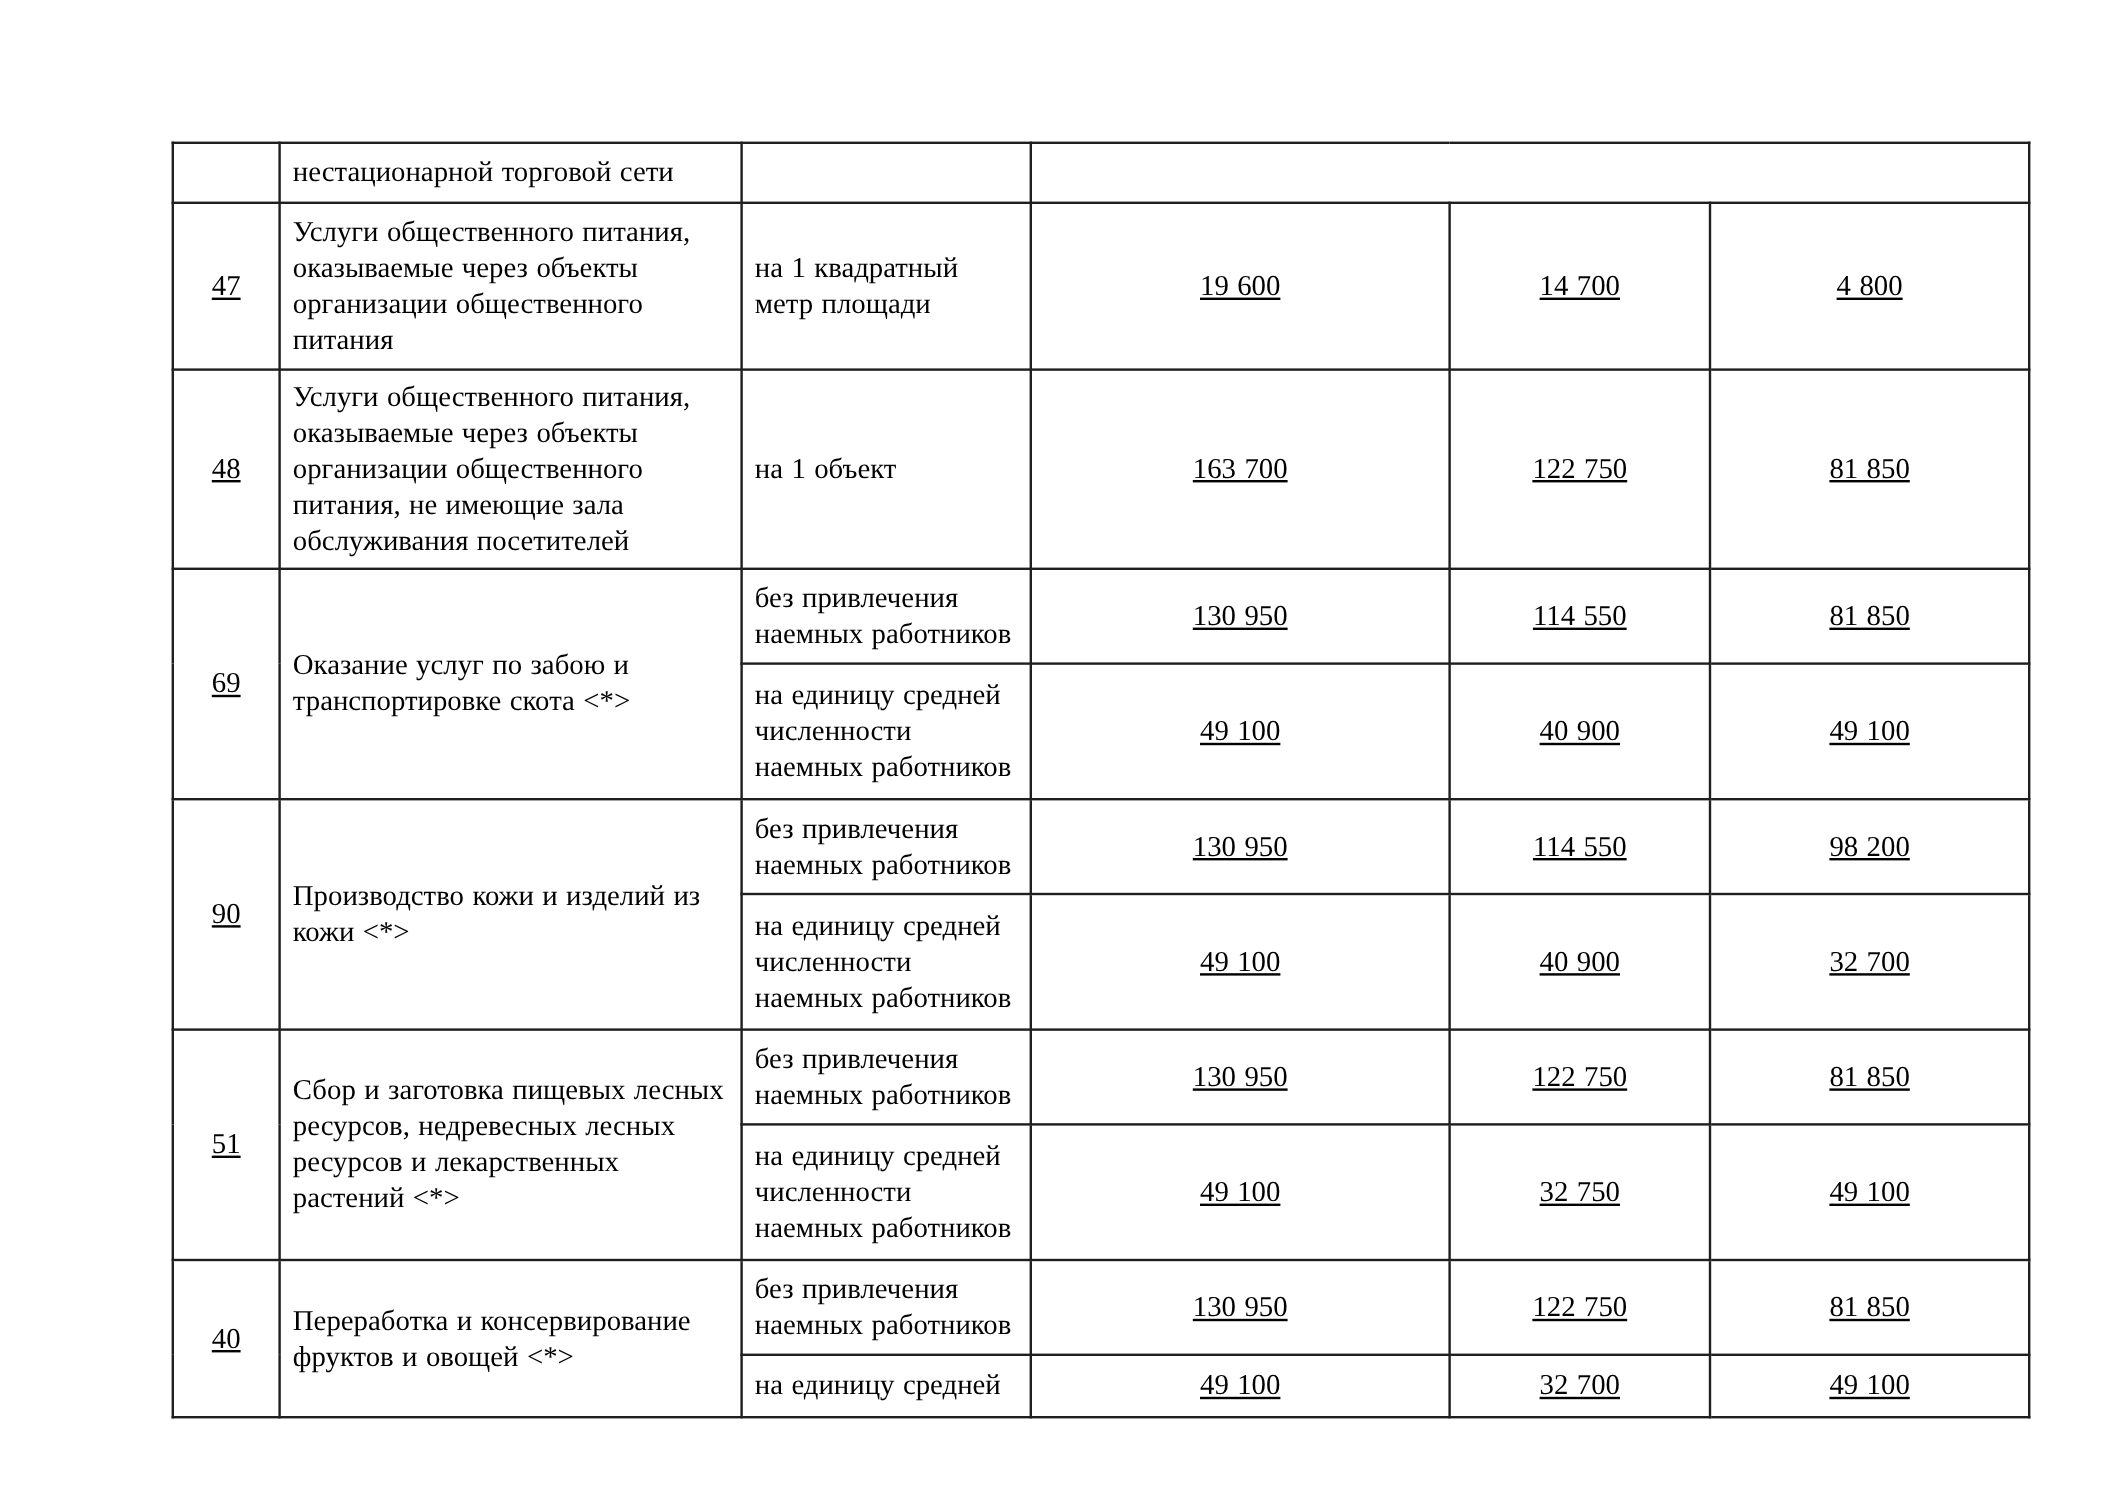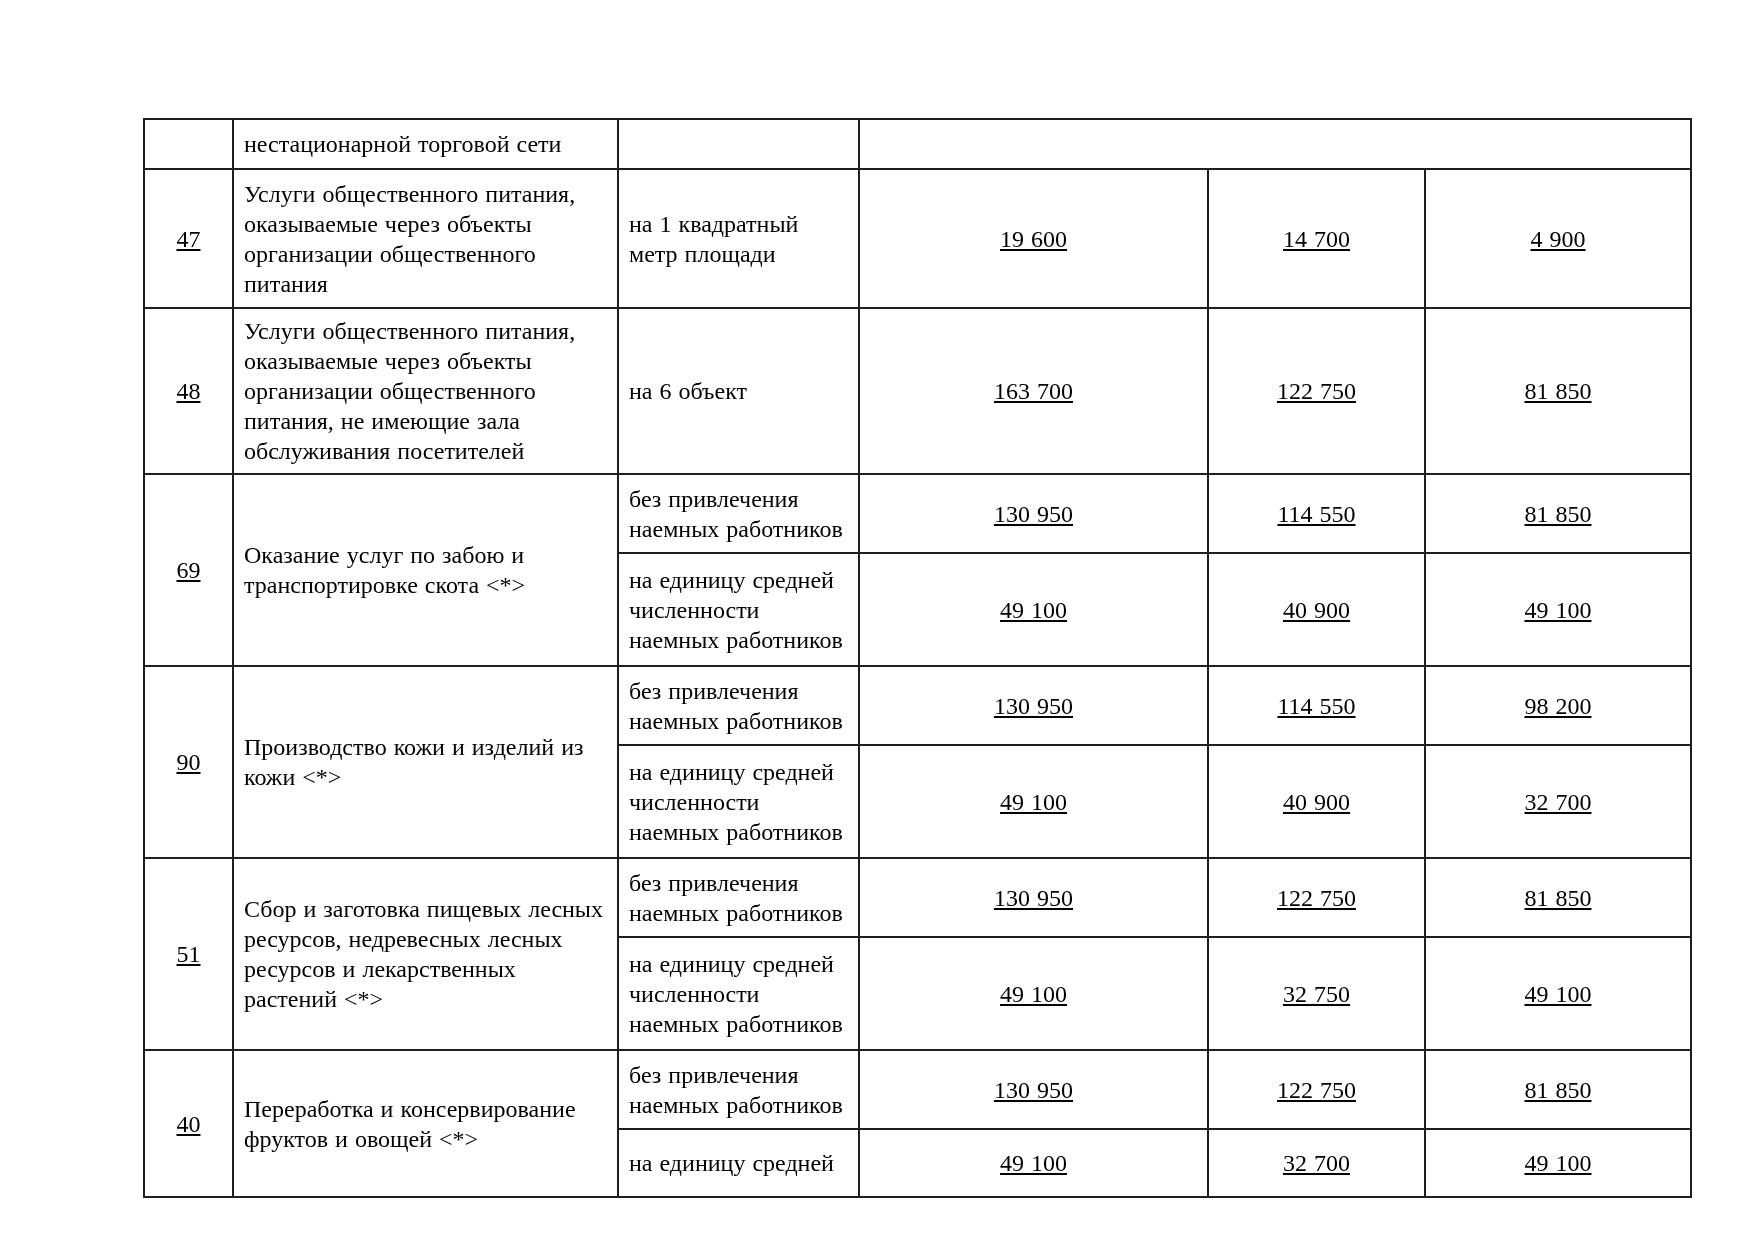--- a/index.html
+++ b/index.html
@@ -35,21 +35,21 @@
   td.c-num, td.c-val {
     text-align: center;
     padding: 4px 2px;
     text-decoration: underline;
   }
   tr.r-cont  { height: 50px;  }
   tr.r-tall4 { height: 139px; }
   tr.r-tall5 { height: 166px; }
   tr.r-sub1  { height: 79px;  }
   tr.r-sub2  { height: 113px; }
-  tr.r-cut   { height: 68px;  }
+  tr.r-cut   { height: 52px;  }
   tr.r-cut td { padding-top: 2px; padding-bottom: 2px; }
 </style>
 </head>
 <body>
 
 <table class="doc-table">
   <colgroup>
     <col style="width:89px">
     <col style="width:385px">
     <col style="width:241px">
@@ -65,27 +65,27 @@
     <td class="c-ind"></td>
     <td class="c-val" colspan="3"></td>
   </tr>
 
   <tr class="r-tall4">
     <td class="c-num">47</td>
     <td class="c-desc">Услуги общественного питания, оказываемые через объекты организации общественного питания</td>
     <td class="c-ind">на 1 квадратный метр площади</td>
     <td class="c-val">19 600</td>
     <td class="c-val">14 700</td>
-    <td class="c-val">4 900</td>
+    <td class="c-val">4 800</td>
   </tr>
 
   <tr class="r-tall5">
     <td class="c-num">48</td>
     <td class="c-desc">Услуги общественного питания, оказываемые через объекты организации общественного питания, не имеющие зала обслуживания посетителей</td>
-    <td class="c-ind">на 6 объект</td>
+    <td class="c-ind">на 1 объект</td>
     <td class="c-val">163 700</td>
     <td class="c-val">122 750</td>
     <td class="c-val">81 850</td>
   </tr>
 
   <tr class="r-sub1">
     <td class="c-num" rowspan="2">69</td>
     <td class="c-desc" rowspan="2">Оказание услуг по забою и транспортировке скота &lt;*&gt;</td>
     <td class="c-ind">без привлечения наемных работников</td>
     <td class="c-val">130 950</td>

